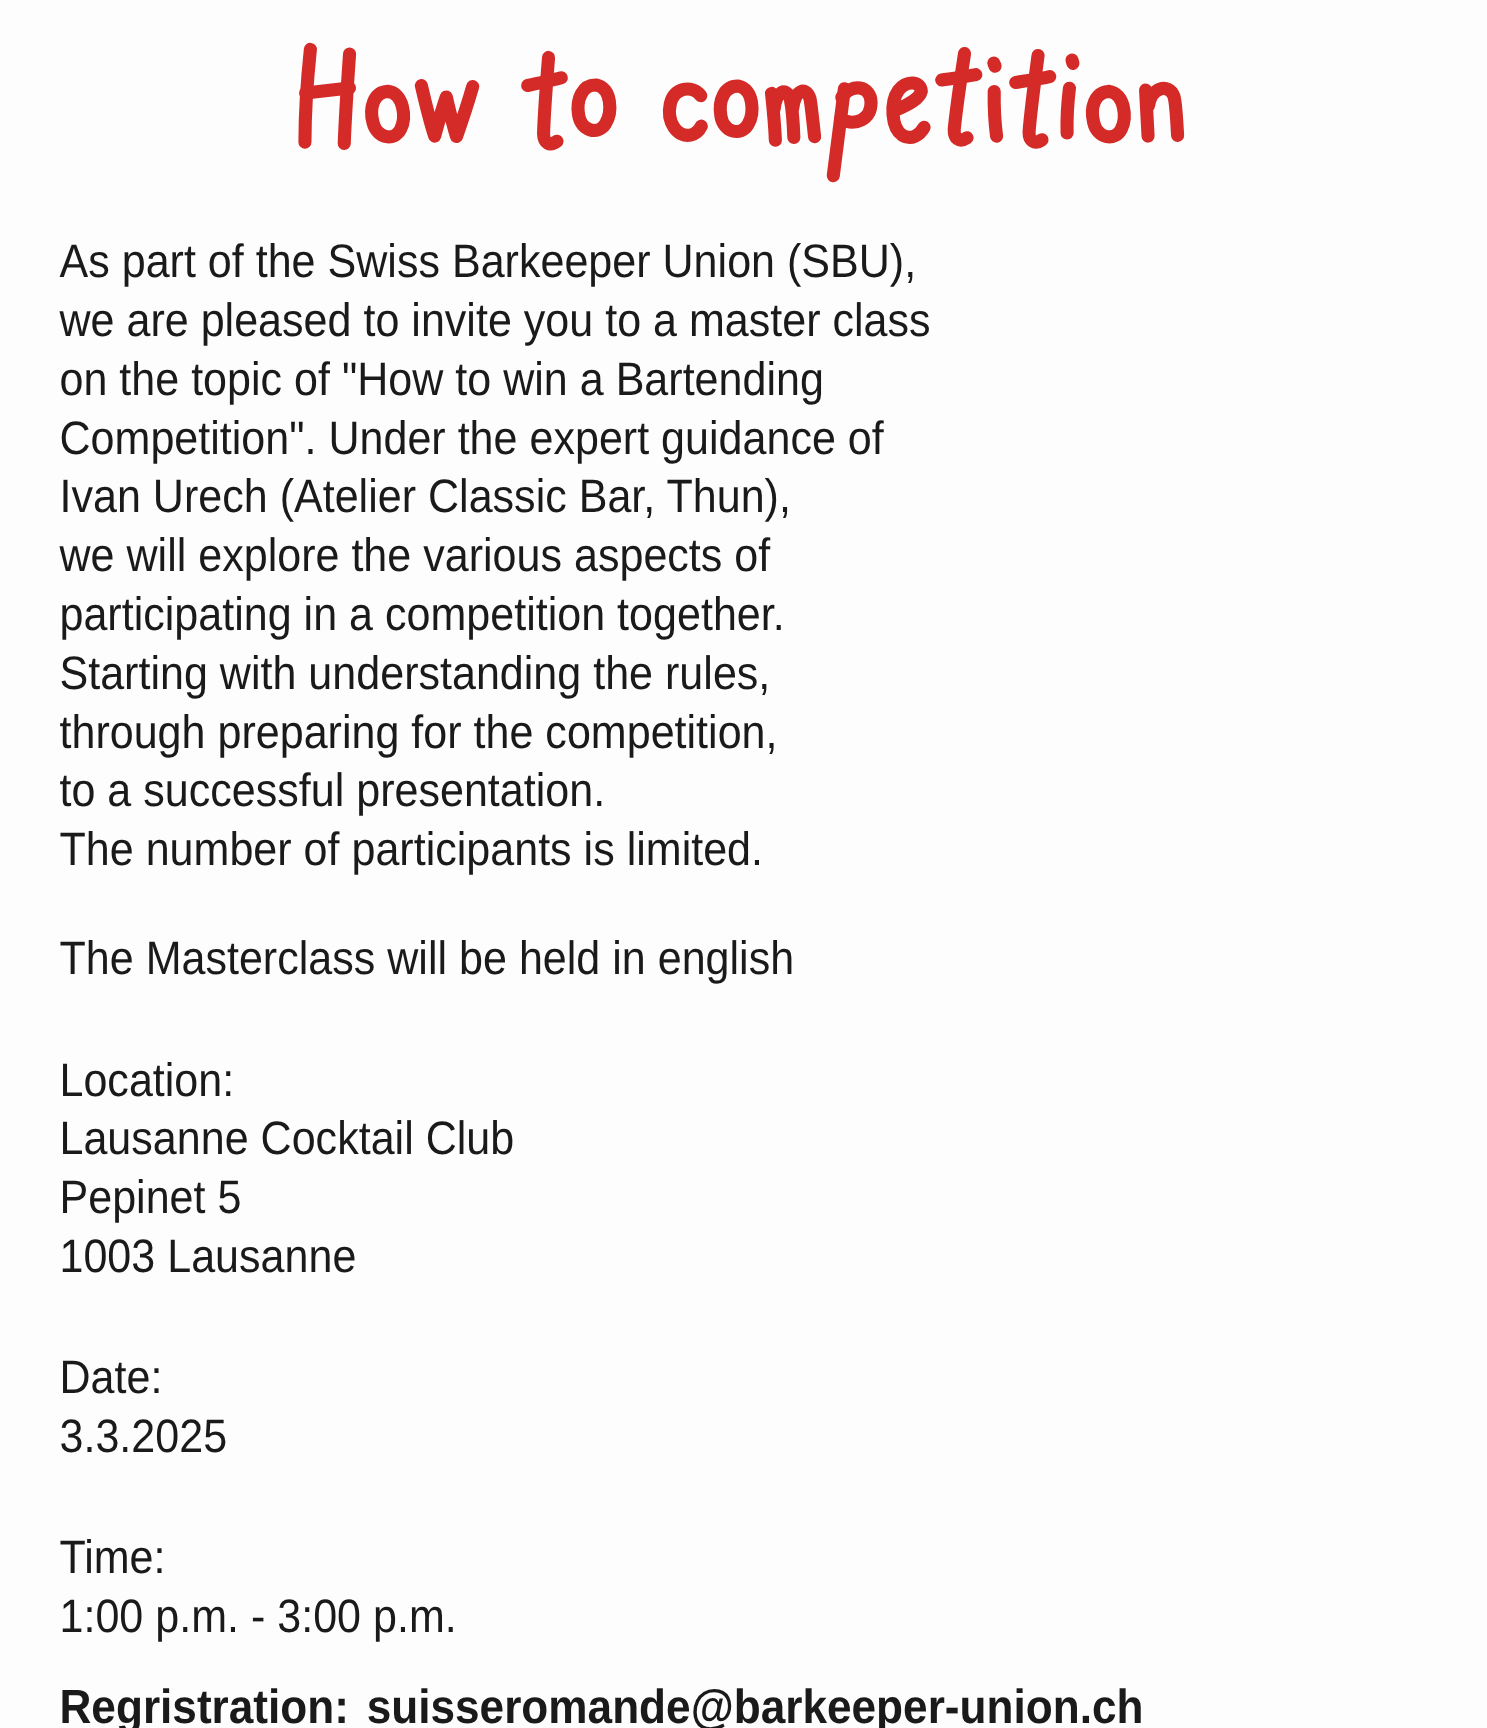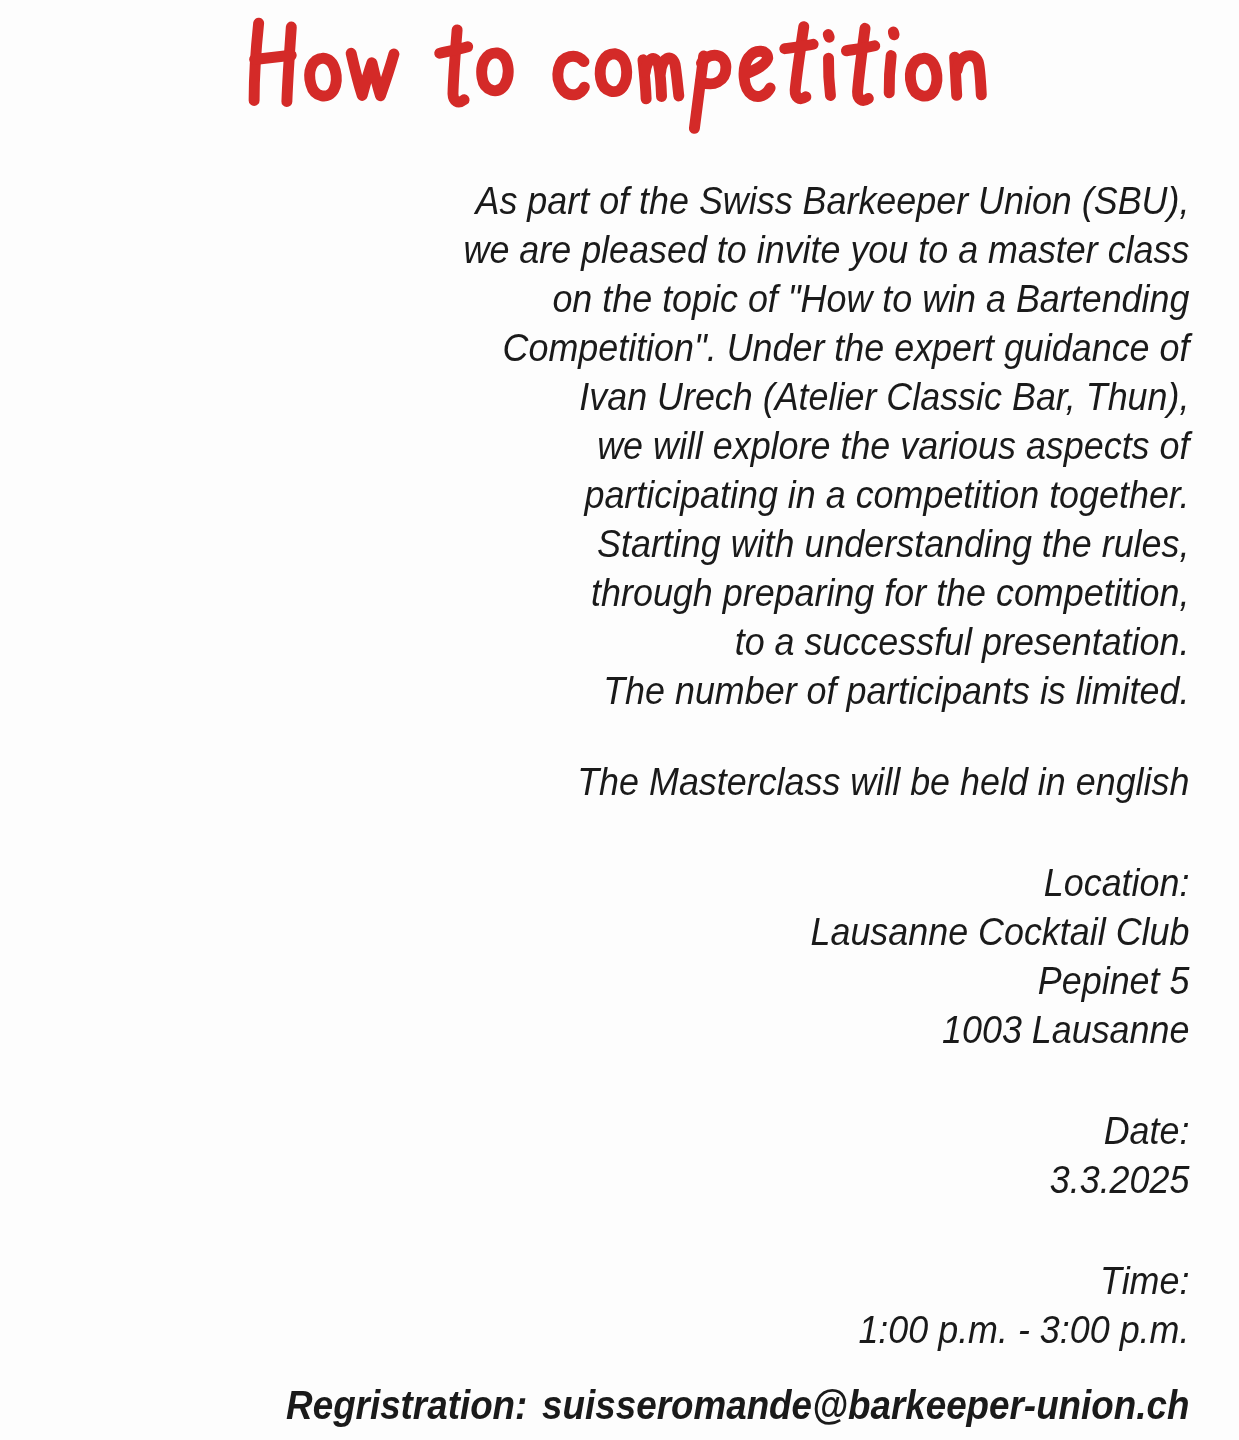--- a/index.html
+++ b/index.html
@@ -6,23 +6,22 @@
   body {
     width:1239px; height:1440px;
     background:#fdfdfd;
     font-family:"Liberation Sans", sans-serif;
     color:#1a1a1a;
     overflow:hidden;
   }
   .flyer {
     width:100%; height:100%;
     box-sizing:border-box;
-    padding-top:10px;
-    text-align:right;
-    font-style:italic;
+    padding-top:28px;
+    text-align:left;
   }
   .title-svg {
     display:block;
     margin:0 auto;
     height:132px;
   }
   
   .narrow {
     transform:scaleX(0.92);
     transform-origin:50% 50%;

